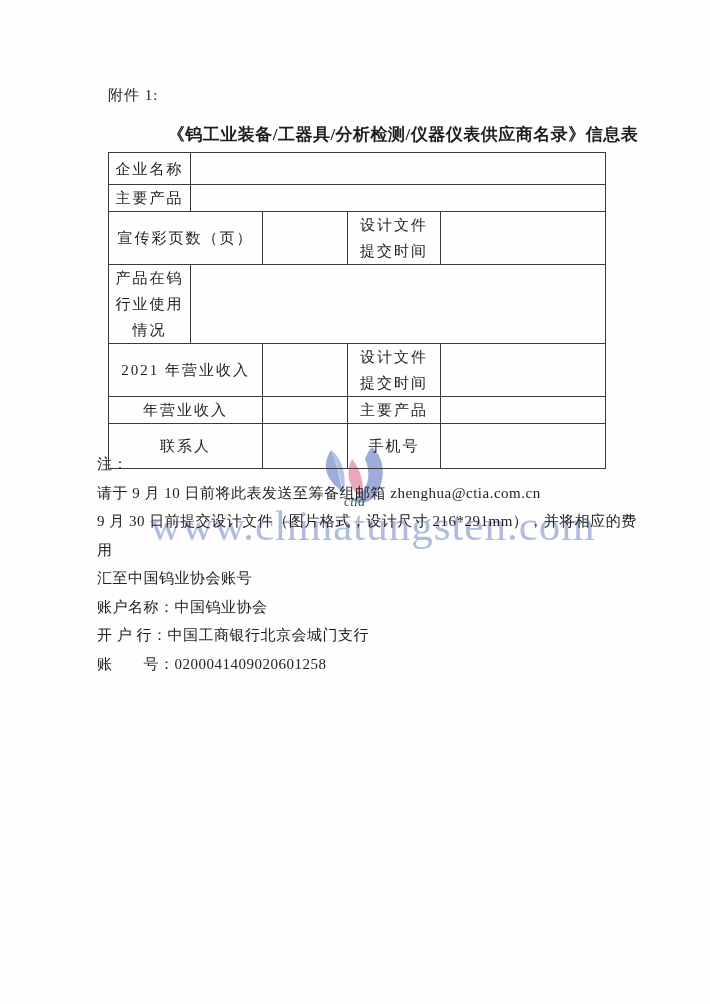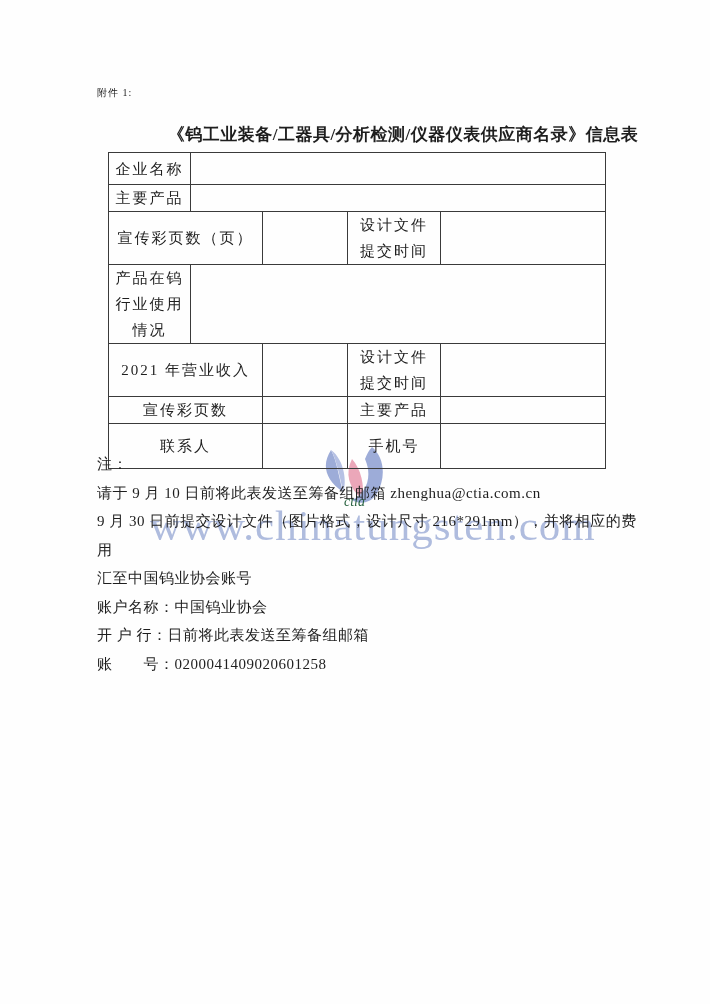--- a/index.html
+++ b/index.html
@@ -24,22 +24,22 @@
   .wm-logo { position: absolute; left: 316px; top: 447px; z-index: 1; opacity: 0.85; }
   .wm-ctia {
     position: absolute; left: 344px; top: 494px; z-index: 1;
     font-style: italic; font-size: 14px; color: #14532d; opacity: 0.9;
     font-family: "Liberation Serif", serif;
   }
 
   .content { position: absolute; inset: 0; z-index: 2; }
 
   .attachment {
-    position: absolute; left: 97px; top: 86px;
-    font-size: 10px; letter-spacing: 1px;
+    position: absolute; left: 108px; top: 86px;
+    font-size: 15px; letter-spacing: 1px;
   }
   .doc-title {
     position: absolute; left: 0; top: 123px; width: 710px;
     text-align: center; font-size: 17px; font-weight: bold;
     letter-spacing: 0.5px;
     margin-left: 48px;
   }
 
   table.form {
     position: absolute; left: 108px; top: 152px;
@@ -113,38 +113,38 @@
         <td class="lbl">产品在钨行业使用情况</td>
         <td class="val" colspan="4"></td>
       </tr>
       <tr style="height:53px">
         <td class="lbl" colspan="2">2021 年营业收入</td>
         <td class="val"></td>
         <td class="lbl">设计文件提交时间</td>
         <td class="val"></td>
       </tr>
       <tr style="height:27px">
-        <td class="lbl" colspan="2">宣传彩页数</td>
+        <td class="lbl" colspan="2">年营业收入</td>
         <td class="val"></td>
         <td class="lbl">主要产品</td>
         <td class="val"></td>
       </tr>
       <tr style="height:45px">
         <td class="lbl" colspan="2">联系人</td>
         <td class="val"></td>
         <td class="lbl">手机号</td>
         <td class="val"></td>
       </tr>
     </tbody>
       </table>
 
     <div class="notes">
       <div>注：</div>
       <div>请于 9 月 10 日前将此表发送至筹备组邮箱 zhenghua@ctia.com.cn</div>
       <div>9 月 30 日前提交设计文件（图片格式，设计尺寸 216*291mm），并将相应的费用</div>
       <div>汇至中国钨业协会账号</div>
       <div>账户名称：中国钨业协会</div>
-      <div>开 户 行：日前将此表发送至筹备组邮箱</div>
+      <div>开 户 行：中国工商银行北京会城门支行</div>
       <div>账　　号：0200041409020601258</div>
     </div>
 
   </div>
 </div>
 
 </body></html>

